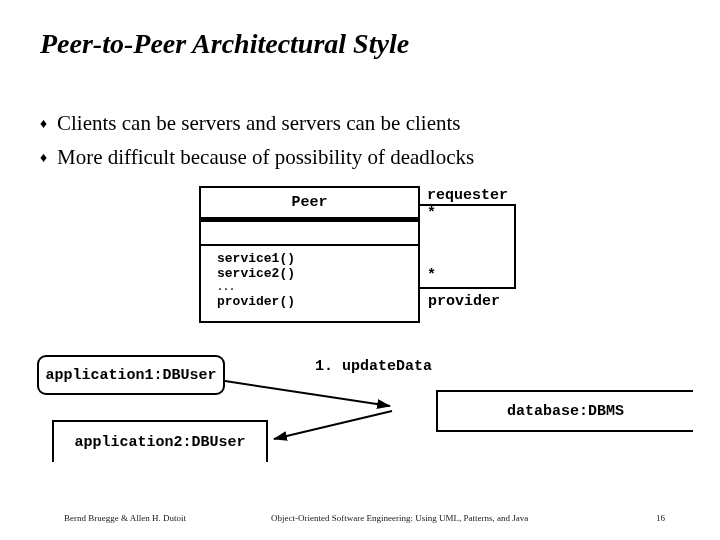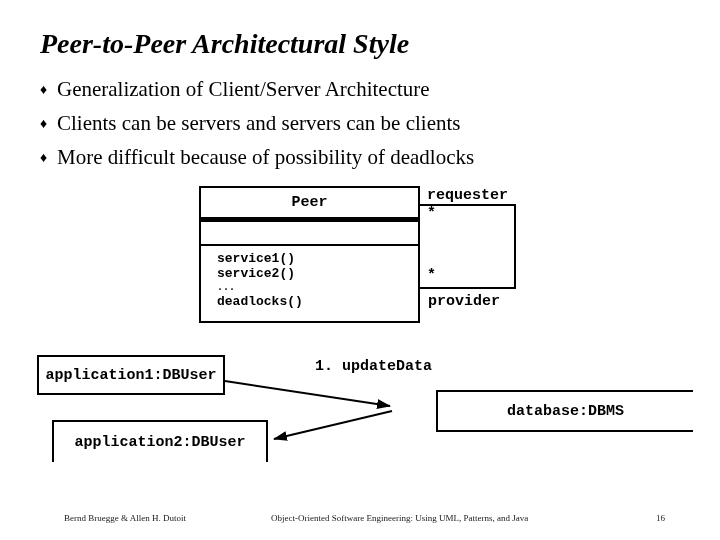--- a/index.html
+++ b/index.html
@@ -45,21 +45,21 @@
   .lbl-mult-top  { left: 427px; top: 205px; }
   .lbl-mult-bot  { left: 427px; top: 267px; }
   .lbl-provider  { left: 428px; top: 293px; }
 
   
   .obj-box {
     position: absolute; background: #fff; border: 2px solid #000;
     display: flex; align-items: center; justify-content: center;
     font-size: 15px; white-space: nowrap;
   }
-  .obj-app1 { left: 37px;  top: 355px; width: 188px; height: 40px; }
+  .obj-app1 { left: 37px;  top: 355px; width: 188px; height: 40px; border-radius: 9px; }
   .obj-app2 { left: 52px;  top: 420px; width: 216px; height: 42px; border-bottom: none; }
   .obj-db   { left: 392px; top: 390px; width: 257px; height: 42px; border-right: none; margin-left: 44px; }
   .arrows-svg { position: absolute; left: 0; top: 0; width: 720px; height: 540px; pointer-events: none; }
   .lbl-msg1 { left: 315px; top: 358px; }
   .lbl-msg2 { left: 300px; top: 443px; }
 
   
   .footer-text {
     position: absolute; top: 513px; font-size: 9px; color: #1a1a1a; white-space: nowrap;
     font-family: "Liberation Serif", serif;
@@ -68,38 +68,35 @@
   .f-book { left: 271px; }
   .f-page { left: 656px; }
 </style>
 </head>
 <body>
 
 <div class="slide">
 
   <div class="slide-title">Peer-to-Peer Architectural Style</div>
 
-  <div class="bullet-row b1">
-    <span class="marker">♦</span><span class="btext">Generalization of Client/Server Architecture</span>
-  </div>
   <div class="bullet-row b2">
     <span class="marker">♦</span><span class="btext">Clients can be servers and servers can be clients</span>
   </div>
   <div class="bullet-row b3">
     <span class="marker">♦</span><span class="btext">More difficult because of possibility of deadlocks</span>
   </div>
 
   <div class="peer-box mono">
     <div class="peer-name">Peer</div>
     <div class="peer-attrs"></div>
     <div class="peer-ops">
       <div>service1()</div>
       <div>service2()</div>
       <div class="op-ellipsis">...</div>
-      <div>deadlocks()</div>
+      <div>provider()</div>
     </div>
   </div>
   <div class="assoc-loop"></div>
   <div class="dlabel mono lbl-requester">requester</div>
   <div class="dlabel mono lbl-mult-top">*</div>
   <div class="dlabel mono lbl-mult-bot">*</div>
   <div class="dlabel mono lbl-provider">provider</div>
 
   <div class="obj-box mono obj-app1">application1:DBUser</div>
   <div class="obj-box mono obj-app2">application2:DBUser</div>

